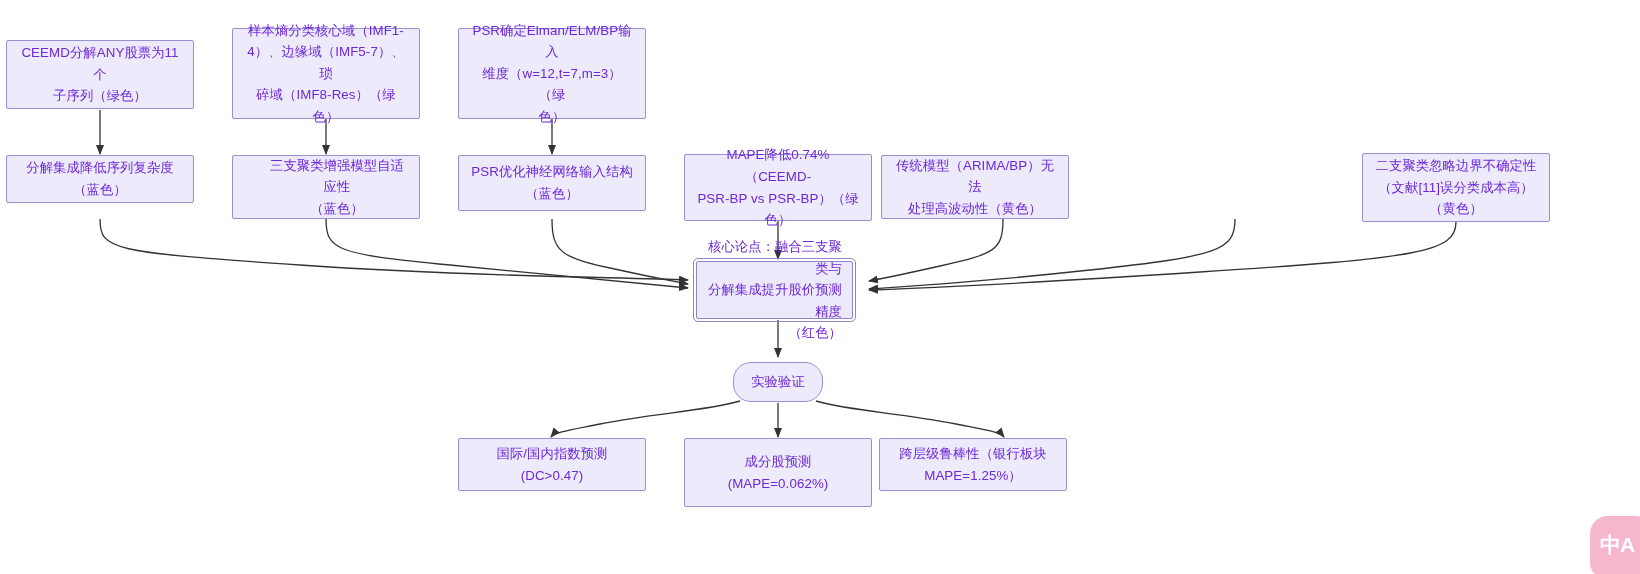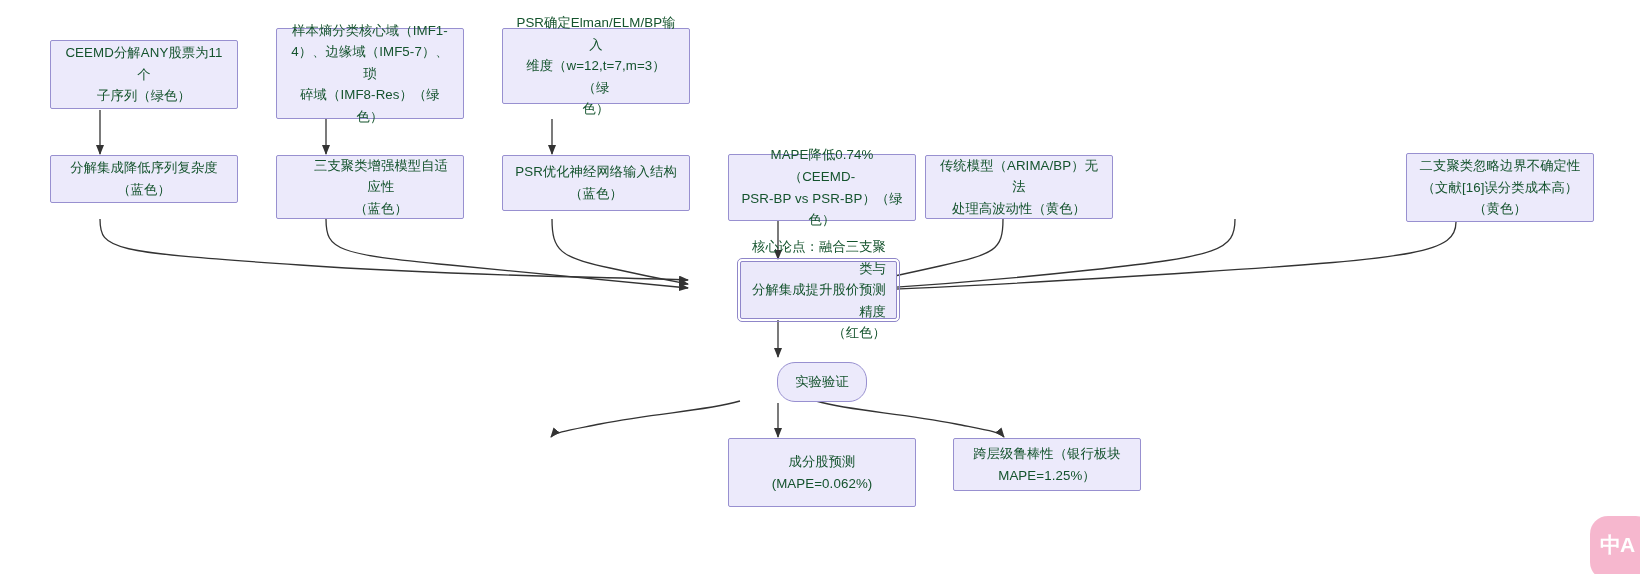--- a/index.html
+++ b/index.html
@@ -28,27 +28,26 @@
   .node {
     position: absolute;
     box-sizing: border-box;
     background: #ECEAFB;
     border: 1px solid #9890D0;
     border-radius: 2px;
     display: flex;
     align-items: center;
     justify-content: center;
     text-align: center;
-    color: #14532d;
+    color: #6d28d9;
     font-size: 13.3px;
     line-height: 1.62;
     padding: 4px 10px;
     white-space: pre-line;
     letter-spacing: 0.1px;
-    margin-left: 44px;
   }
   .node.core {
     border: 1px solid #8f86c9;
     outline: 1px solid #8f86c9;
     outline-offset: 2px;
     background: #EBE9FA;
   }
   .watermark {
     position: absolute;
     right: -14px;
@@ -103,21 +102,21 @@
     </g>
   </svg>
 
   <div class="node" style="left:6px; top:40px; width:188px; height:69px;">CEEMD分解ANY股票为11个
 子序列（绿色）</div>
 
   <div class="node" style="left:232px; top:28px; width:188px; height:91px;">样本熵分类核心域（IMF1-
 4）、边缘域（IMF5-7）、琐
 碎域（IMF8-Res）（绿色）</div>
 
-  <div class="node" style="left:458px; top:28px; width:188px; height:76px;">PSR确定Elman/ELM/BP输入
+  <div class="node" style="left:458px; top:28px; width:188px; height:91px;">PSR确定Elman/ELM/BP输入
 维度（w=12,t=7,m=3）（绿
 色）</div>
 
   <div class="node" style="left:6px; top:155px; width:188px; height:48px;">分解集成降低序列复杂度
 （蓝色）</div>
 
   <div class="node" style="left:232px; top:155px; width:188px; height:64px;padding-left:32px;">三支聚类增强模型自适应性
 （蓝色）</div>
 
   <div class="node" style="left:458px; top:155px; width:188px; height:56px;">PSR优化神经网络输入结构
@@ -125,31 +124,33 @@
 
   <div class="node" style="left:684px; top:154px; width:188px; height:67px;">MAPE降低0.74%（CEEMD-
 PSR-BP vs PSR-BP）（绿
 色）</div>
 
   <div class="node" style="left:881px; top:155px; width:188px; height:64px;">传统模型（ARIMA/BP）无法
 处理高波动性（黄色）</div>
 
 
   <div class="node" style="left:1362px; top:153px; width:188px; height:69px;">二支聚类忽略边界不确定性
-（文献[16]误分类成本高）
+（文献[11]误分类成本高）
 （黄色）</div>
 
   <div class="node core" style="left:696px; top:261px; width:157px; height:58px;text-align:right;">核心论点：融合三支聚类与
 分解集成提升股价预测精度
 （红色）</div>
 
   <div class="node" style="left:733px; top:362px; width:90px; height:40px;border-radius:18px;">实验验证</div>
 
+  <div class="node" style="left:458px; top:438px; width:188px; height:53px;">国际/国内指数预测
+(DC&gt;0.47)</div>
 
   <div class="node" style="left:684px; top:438px; width:188px; height:69px;">成分股预测
 (MAPE=0.062%)</div>
 
-  <div class="node" style="left:909px; top:438px; width:188px; height:53px;">跨层级鲁棒性（银行板块
+  <div class="node" style="left:879px; top:438px; width:188px; height:53px;">跨层级鲁棒性（银行板块
 MAPE=1.25%）</div>
 
   <div class="watermark">中A</div>
 
 </div>
 
 </body></html>

